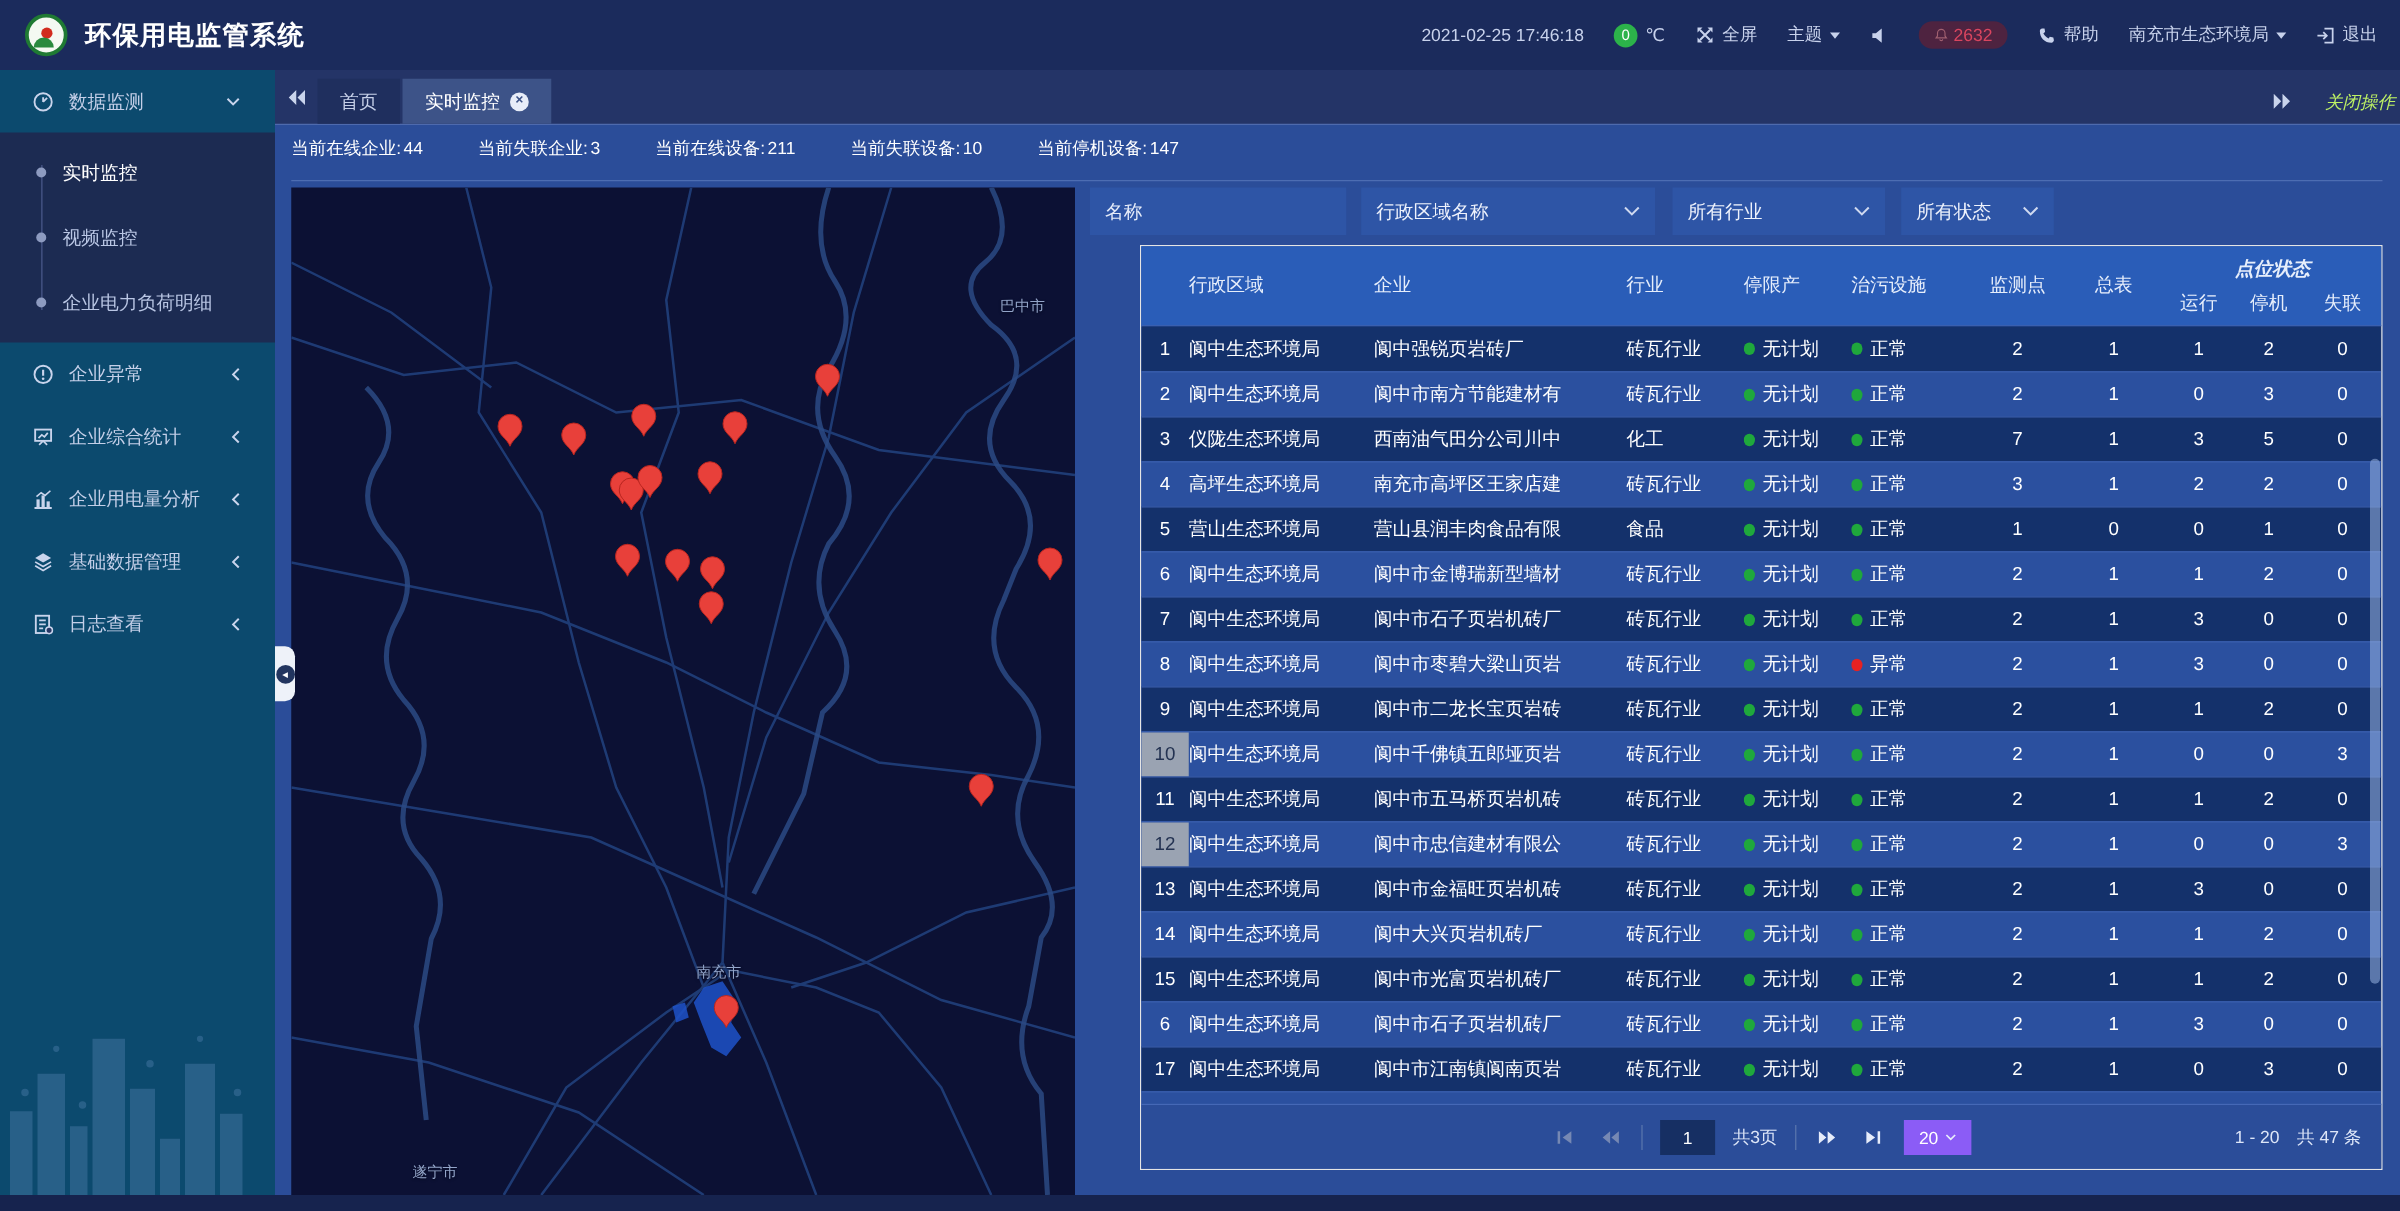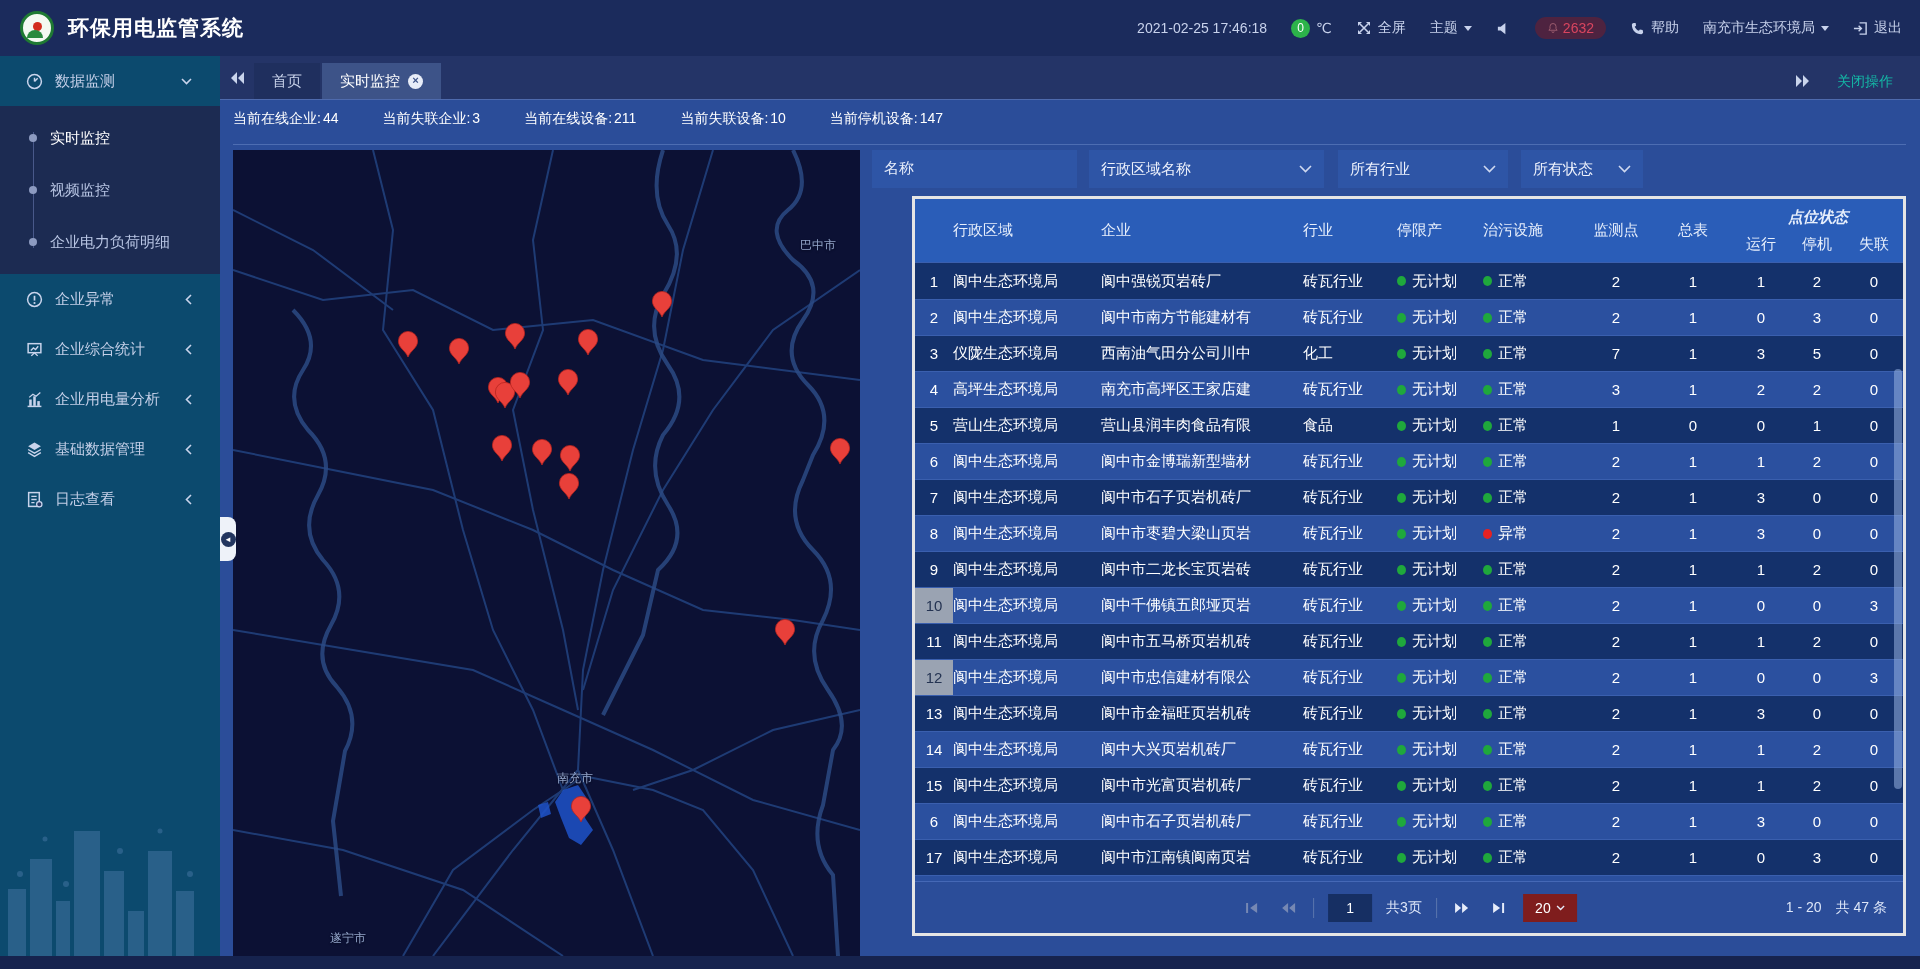--- a/index.html
+++ b/index.html
@@ -20,21 +20,21 @@
   .caret-down { width:0; height:0; border-left:4px solid transparent; border-right:4px solid transparent; border-top:5px solid #c8d2ec; display:inline-block; }
   .notif-pill { display:flex; align-items:center; gap:4px; background:#4e2340; border-radius:11px; padding:2px 12px; height:22px; }
   .notif-pill .cnt { color:#d9455f; font-size:14px; }
 
   
   .tabbar { position:absolute; left:220px; top:56px; width:1700px; height:44px; background:#243467; border-bottom:1px solid #4e6aad; display:flex; align-items:flex-end; z-index:25; }
   .tab-nav-btn { width:34px; height:34px; margin-bottom:4px; display:flex; align-items:center; justify-content:center; flex:none; }
   .tab { height:36px; padding:0 18px; display:flex; align-items:center; gap:8px; font-size:15px; color:#c6d0e8; background:#1f2f5e; margin-right:2px;font-family:Liberation Mono, monospace; }
   .tab.active { background:#3d5388; color:#fff; }
   .tab-close { width:15px; height:15px; border-radius:50%; background:#e8edf8; color:#3d5388; font-size:11px; line-height:15px; text-align:center; font-weight:bold; }
-  .tabbar-right { margin-left:auto; display:flex; align-items:center; gap:26px; padding-right:27px; margin-bottom:8px; font-size:14px; color:#14b8a6; }
+  .tabbar-right { margin-left:auto; display:flex; align-items:center; gap:26px; padding-right:4px; margin-bottom:8px; font-size:14px; color:#bef264;font-style:italic; }
 
   
   .sidebar { position:absolute; left:0; top:56px; width:220px; height:913px; background:#0c4a6e; z-index:20; overflow:hidden; }
   .menu-item { height:50px; display:flex; align-items:center; padding:0 16px 0 26px; color:#c4cfe8; font-size:15px; cursor:pointer; }
   .menu-item svg { flex:none; margin-right:12px; }
   .menu-item .lbl { flex:1; white-space:nowrap; overflow:hidden; }
   .menu-item .chev { flex:none; }
   .submenu { background:#1c2b52; position:relative; padding:6px 0; }
   .submenu:before { content:""; position:absolute; left:33px; top:26px; bottom:26px; width:1px; background:#49598a; }
   .sub-item { height:52px; display:flex; align-items:center; padding-left:50px; position:relative; color:#b9c6e4; font-size:15px; cursor:pointer; white-space:nowrap; }
@@ -59,21 +59,21 @@
 
   
   .filters { position:absolute; top:50px; left:652px; height:38px; }
   .f-box { position:absolute; top:0; height:38px; background:#2e55a6; display:flex; align-items:center; padding:0 12px; font-size:15px; color:#eef2fc; cursor:pointer; }
   .f-box .sel-lbl { flex:1; }
   .f-box svg { margin-left:14px; }
   input.f-input { position:absolute; top:0; height:38px; background:#2e55a6; border:none; outline:none; color:#fff; font-size:15px; padding:0 12px; font-family:inherit; }
   input.f-input::placeholder { color:#e7edfa; opacity:1; }
 
   
-  .panel { position:absolute; left:692px; top:96px; width:994px; height:740px; border:3px solid #e5e5e5; }
+  .panel { position:absolute; left:692px; top:96px; width:994px; height:740px; border:1px solid #e5e5e5; }
   .thead { height:64px; background:#2a5db8; display:grid; grid-template-columns:38px 148px 202px 94px 86px 96px 74px 80px 56px 56px 1fr; grid-template-rows:28px 34px; align-items:center; font-size:15px; color:#e6eefb; border-bottom:1px solid #3a5fae; }
   .thead .h { grid-row:1/3; text-align:left; }
   .thead .h.c { text-align:center; }
   .thead .group { grid-column:9/12; grid-row:1; text-align:center; font-style:italic; font-weight:bold; padding-top:8px; }
   .thead .subh { grid-row:2; text-align:center; }
   .rows { height:622px; overflow:hidden; }
   .trow { height:36px; display:grid; grid-template-columns:38px 148px 202px 94px 86px 96px 74px 80px 56px 56px 1fr; align-items:center; font-size:15px; border-top:1px solid #3a5fae; cursor:pointer; }
   .trow:first-child { border-top:none; }
   .trow.dark { background:#14316b; }
   .trow.light { background:#2b509f; }
@@ -86,21 +86,21 @@
   .dot.red { background:#e62222; }
 
   .scroll-thumb { position:absolute; right:1px; top:170px; width:8px; height:420px; background:rgba(150,176,224,.55); border-radius:4px; }
 
   
   .pagination { position:absolute; left:0; bottom:0; width:100%; height:52px; background:#2b4d99; border-top:1px solid #4568b6; display:flex; align-items:center; font-size:14px; color:#dde6f8; }
   .pag-center { position:absolute; left:50%; transform:translateX(-50%); display:flex; align-items:center; gap:14px; }
   .pag-btn { display:flex; align-items:center; justify-content:center; width:22px; height:22px; }
   .pag-sep { width:1px; height:20px; background:#5a76ad; }
   .page-box { width:44px; height:28px; background:#162f63; display:flex; align-items:center; justify-content:center; color:#fff; }
-  .size-box { width:54px; height:28px; background:#7f1d1d; display:flex; align-items:center; justify-content:center; gap:5px; color:#fff; cursor:pointer; }
+  .size-box { width:54px; height:28px; background:#8b5cf6; display:flex; align-items:center; justify-content:center; gap:5px; color:#fff; cursor:pointer; }
   .pag-right { margin-left:auto; padding-right:16px; display:flex; gap:14px; }
 
   .bottom-strip { position:absolute; left:0; top:956px; width:1920px; height:13px; background:#16234e; z-index:50; }
 </style>
 </head>
 <body>
 
 <header class="app-header">
   <div class="logo">
       <i></i>
@@ -327,21 +327,21 @@
           <path d="M0 0 C-3 -8 -12 -11 -12 -20 A12 12 0 1 1 12 -20 C12 -11 3 -8 0 0 Z" transform="translate(552,495) scale(0.8)" fill="#e8403a" stroke="#b8251f" stroke-width="1"></path>
           <path d="M0 0 C-3 -8 -12 -11 -12 -20 A12 12 0 1 1 12 -20 C12 -11 3 -8 0 0 Z" transform="translate(348,672) scale(0.8)" fill="#e8403a" stroke="#b8251f" stroke-width="1"></path>
         </g>
     </svg>
     <span class="city-label" style="left:585px;top:95px">巴中市</span>
     <span class="city-label" style="left:342px;top:628px">南充市</span>
     <span class="city-label" style="left:115px;top:788px">遂宁市</span>
   </div>
 
   <div class="filters">
-    <input class="f-input" style="left: 0px; width: 205px; font-family: Liberation Mono, monospace;" placeholder="名称">
+    <input class="f-input" style="left: 0px; width: 205px;" placeholder="名称">
     <div class="f-box" style="left:217px;width:235px">
       <span class="sel-lbl">行政区域名称</span>
       <svg width="13" height="8" viewBox="0 0 13 8">
           <path d="M1 1l5.5 5.5L12 1" fill="none" stroke="#cfd9f0" stroke-width="1.6"></path>
         </svg>
     </div>
     <div class="f-box" style="left:466px;width:170px">
       <span class="sel-lbl">所有行业</span>
       <svg width="13" height="8" viewBox="0 0 13 8">
           <path d="M1 1l5.5 5.5L12 1" fill="none" stroke="#cfd9f0" stroke-width="1.6"></path>

